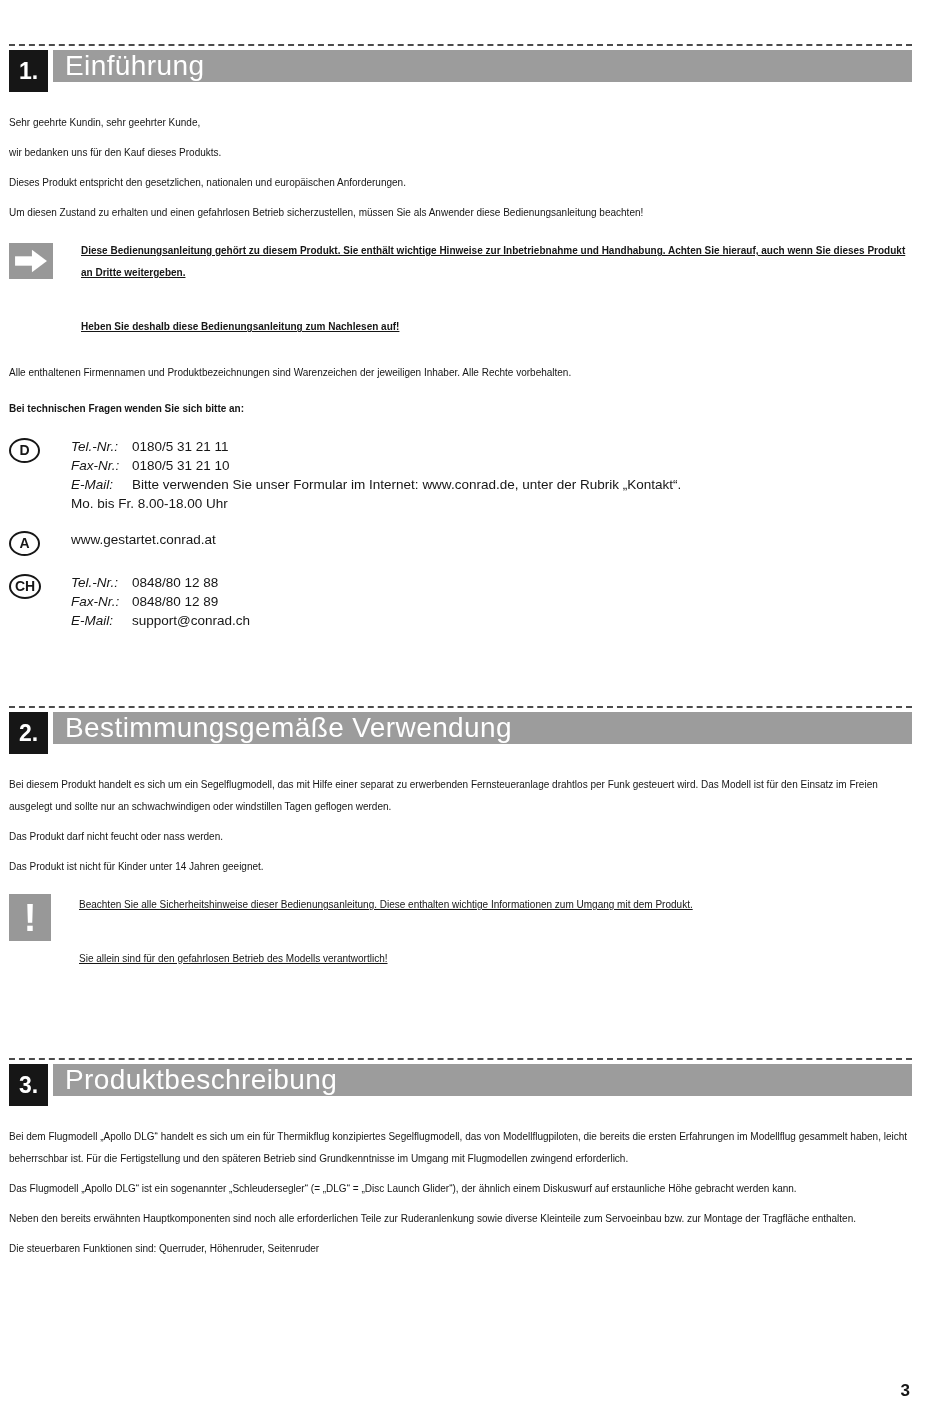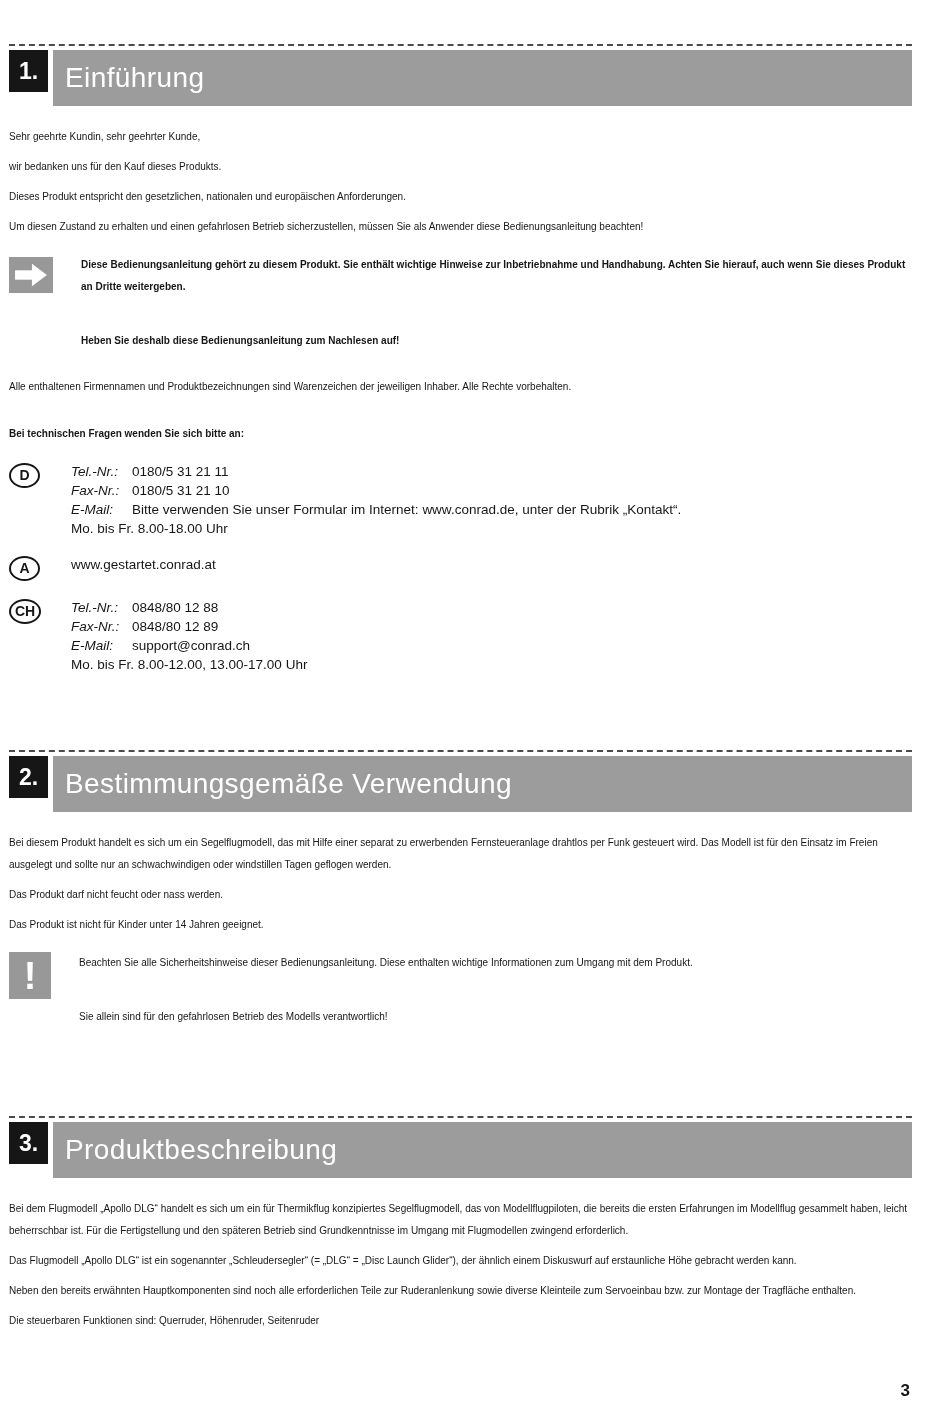--- a/index.html
+++ b/index.html
@@ -18,46 +18,46 @@
   .section-header { margin-bottom: 20px; }
   .dashed-rule { border-top: 2px dashed #4b4b4b; margin-bottom: 4px; }
   .header-row { display: flex; gap: 5px; }
   .num-box {
     width: 39px; height: 42px; flex: none;
     background: #161616; color: #ffffff;
     font-size: 23px; font-weight: bold;
     display: flex; align-items: center; justify-content: center;
   }
   .title-bar {
-    flex: 1; height: 56px;
+    flex: 1; height: 32px;
     background: #9c9c9c; color: #ffffff;
     font-size: 28px; letter-spacing: 0.4px;
     display: flex; align-items: center;
     padding: 0 12px;
   }
   .section-gap { margin-top: 76px; }
 
   
   .body-text { font-size: 10px; line-height: 22px; margin: 8px 0; }
   .bold { font-weight: bold; }
 
   
   .note { display: flex; align-items: flex-start; margin: 16px 0 12px; }
   .note-icon {
     flex: none; background: #989898; color: #ffffff;
     display: flex; align-items: center; justify-content: center;
   }
   .arrow-box { width: 44px; height: 36px; margin-top: 3px; }
   .excl-box { width: 42px; height: 47px; font-size: 38px; font-weight: bold; line-height: 1; }
-  .note-body { margin-left: 28px; }
+  .note-body { margin-left: 28px; text-decoration: underline; }
   .note-body .body-text:first-child { margin-top: 0; }
   .note-body .body-text { margin-bottom: 12px; margin-top: 32px; }
 
   
-  .contact-heading { margin-top: 25px; }
+  .contact-heading { margin-top: 14px; }
   .contact { display: flex; margin: 17px 0; font-size: 13.5px; line-height: 19px; }
   .badge-col { width: 62px; flex: none; padding-top: 1px; }
   .country-badge {
     display: inline-flex; align-items: center; justify-content: center;
     min-width: 31px; height: 25px; padding: 0 4px;
     border: 2px solid #161616; border-radius: 50%;
     font-weight: bold; font-size: 14px;
   }
   .contact-body { flex: 1; }
   .contact-row { display: flex; }
@@ -146,23 +146,20 @@
         <span class="contact-value">0848/80 12 88</span>
       </div>
       <div class="contact-row">
         <span class="contact-label">Fax-Nr.:</span>
         <span class="contact-value">0848/80 12 89</span>
       </div>
       <div class="contact-row">
         <span class="contact-label">E-Mail:</span>
         <span class="contact-value">support@conrad.ch</span>
       </div>
-      <div class="contact-row">
-        <span class="contact-value">Mo. bis Fr. 8.00-12.00, 13.00-17.00 Uhr</span>
-      </div>
     </div>
   </div>
 
   <header class="section-header section-gap">
     <div class="dashed-rule"></div>
     <div class="header-row">
       <div class="num-box">2.</div>
       <div class="title-bar">Bestimmungsgemäße Verwendung</div>
     </div>
   </header>

